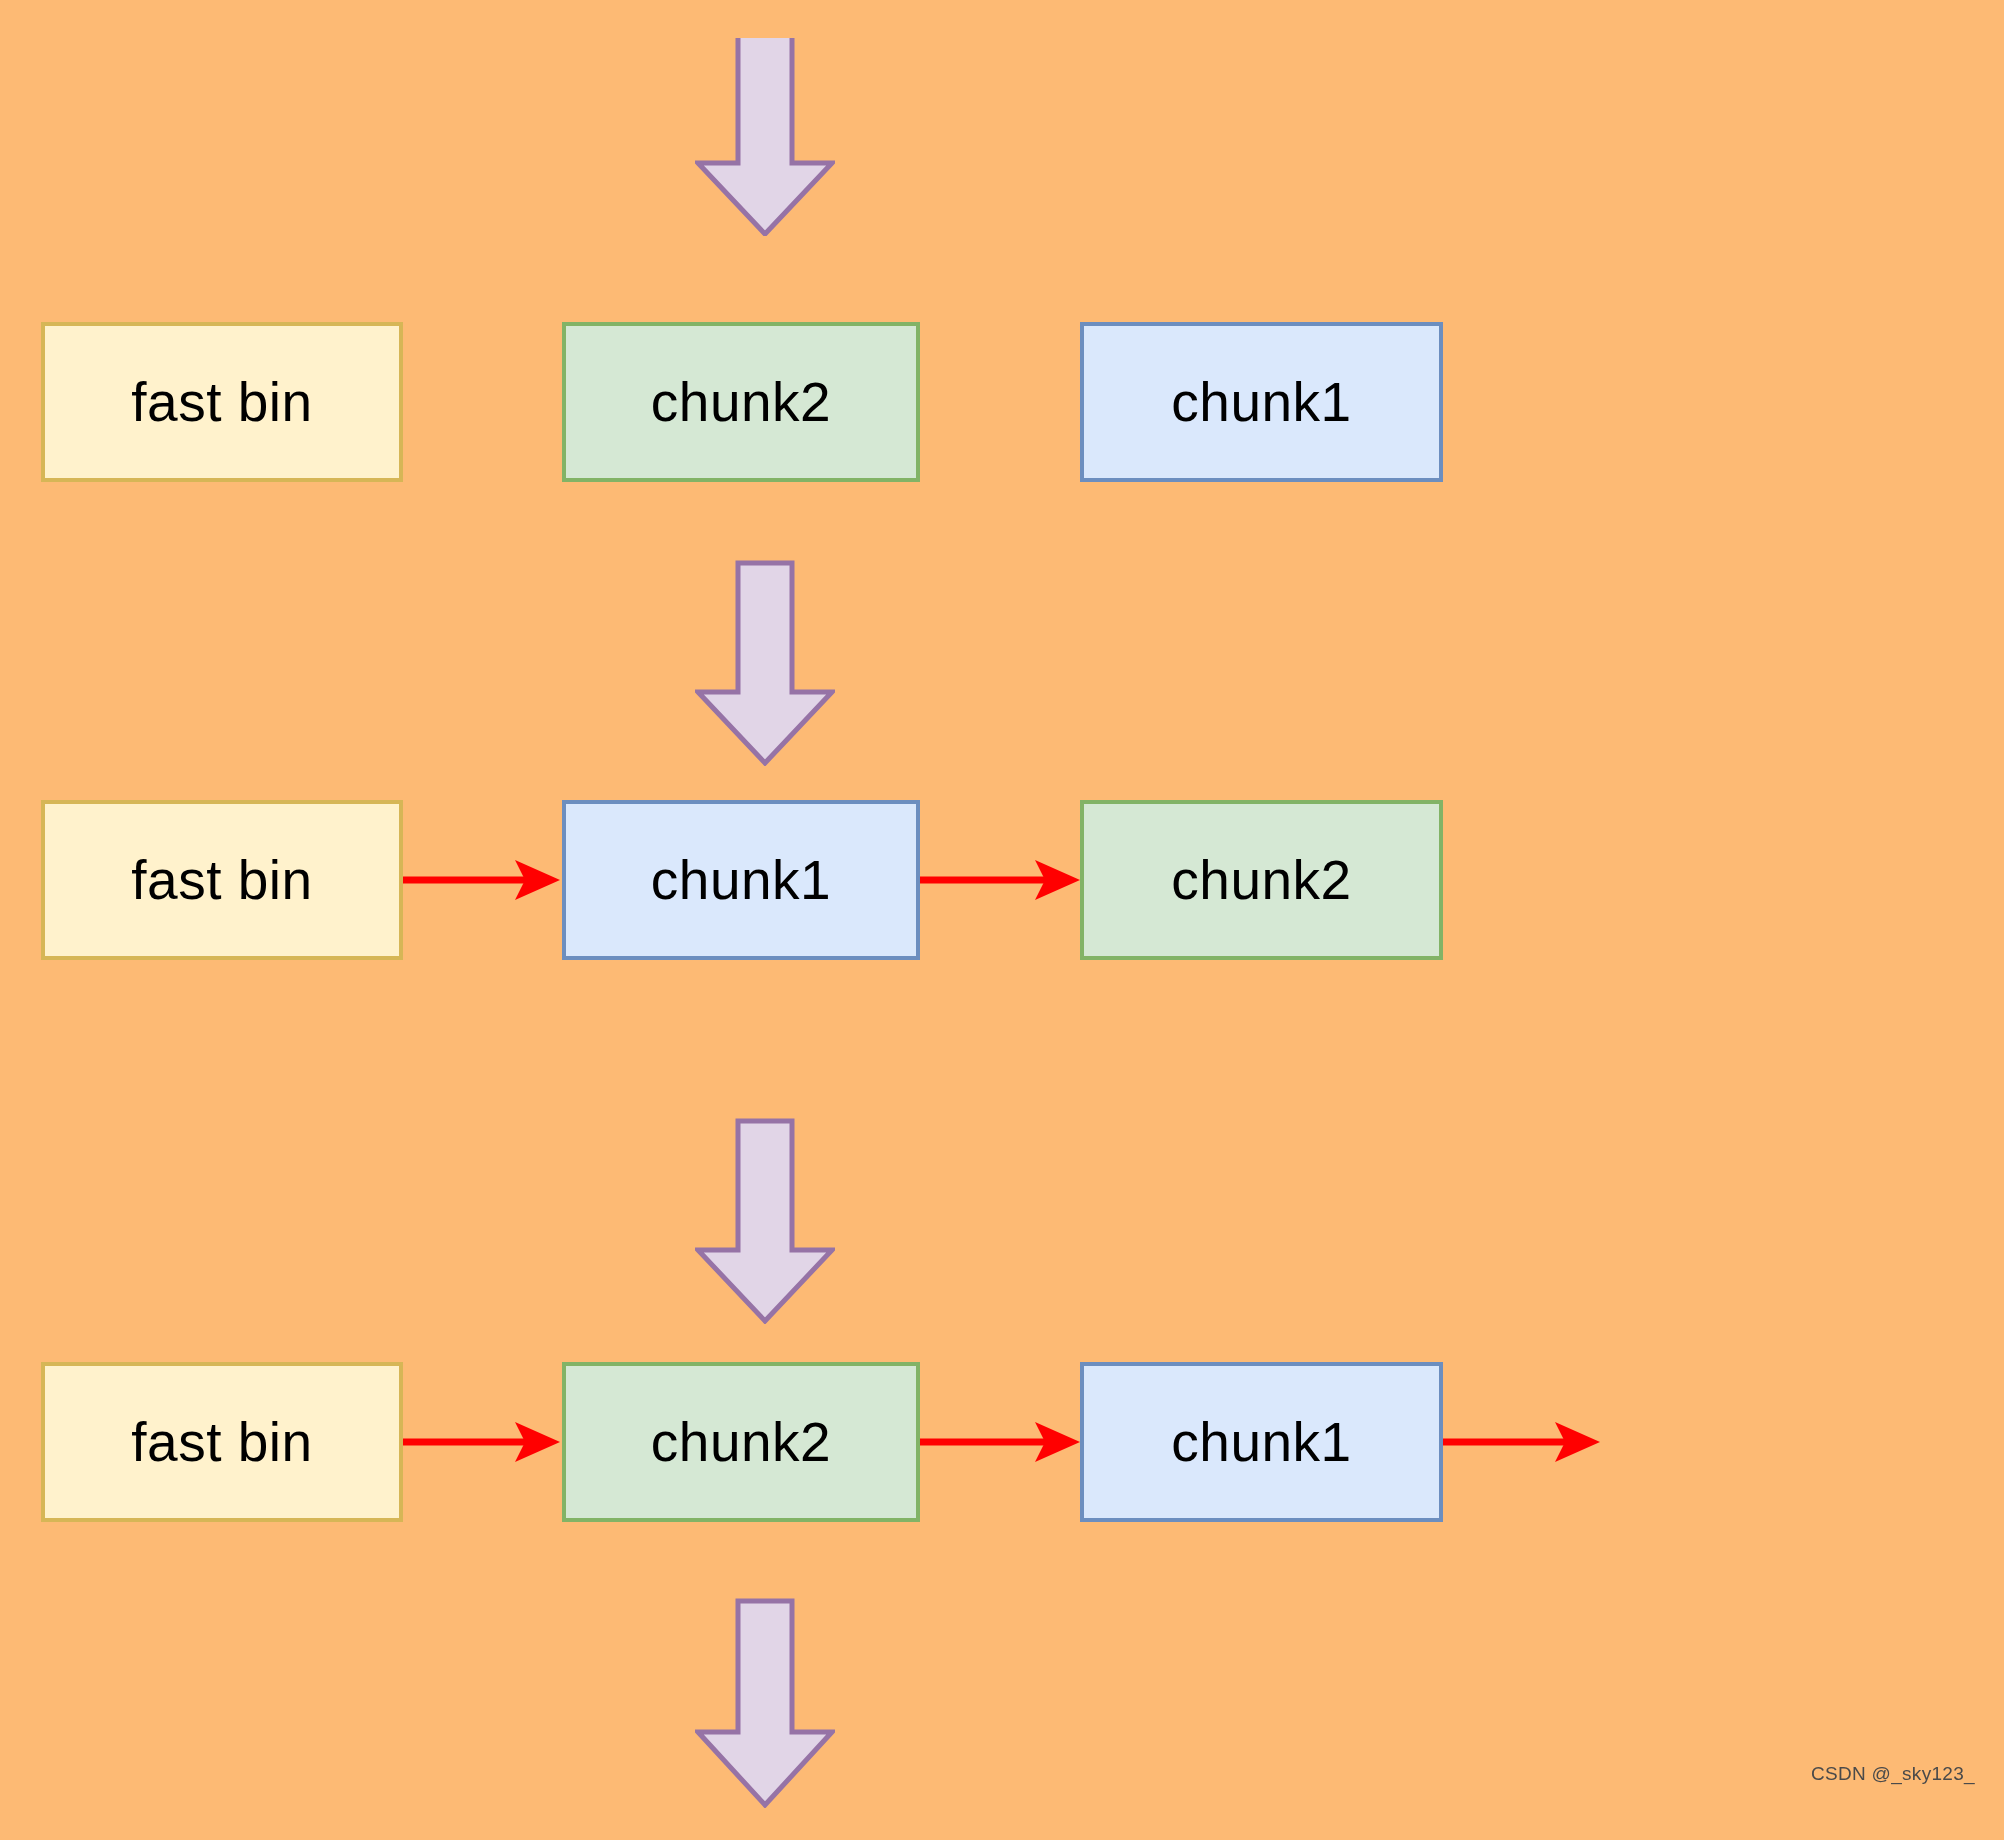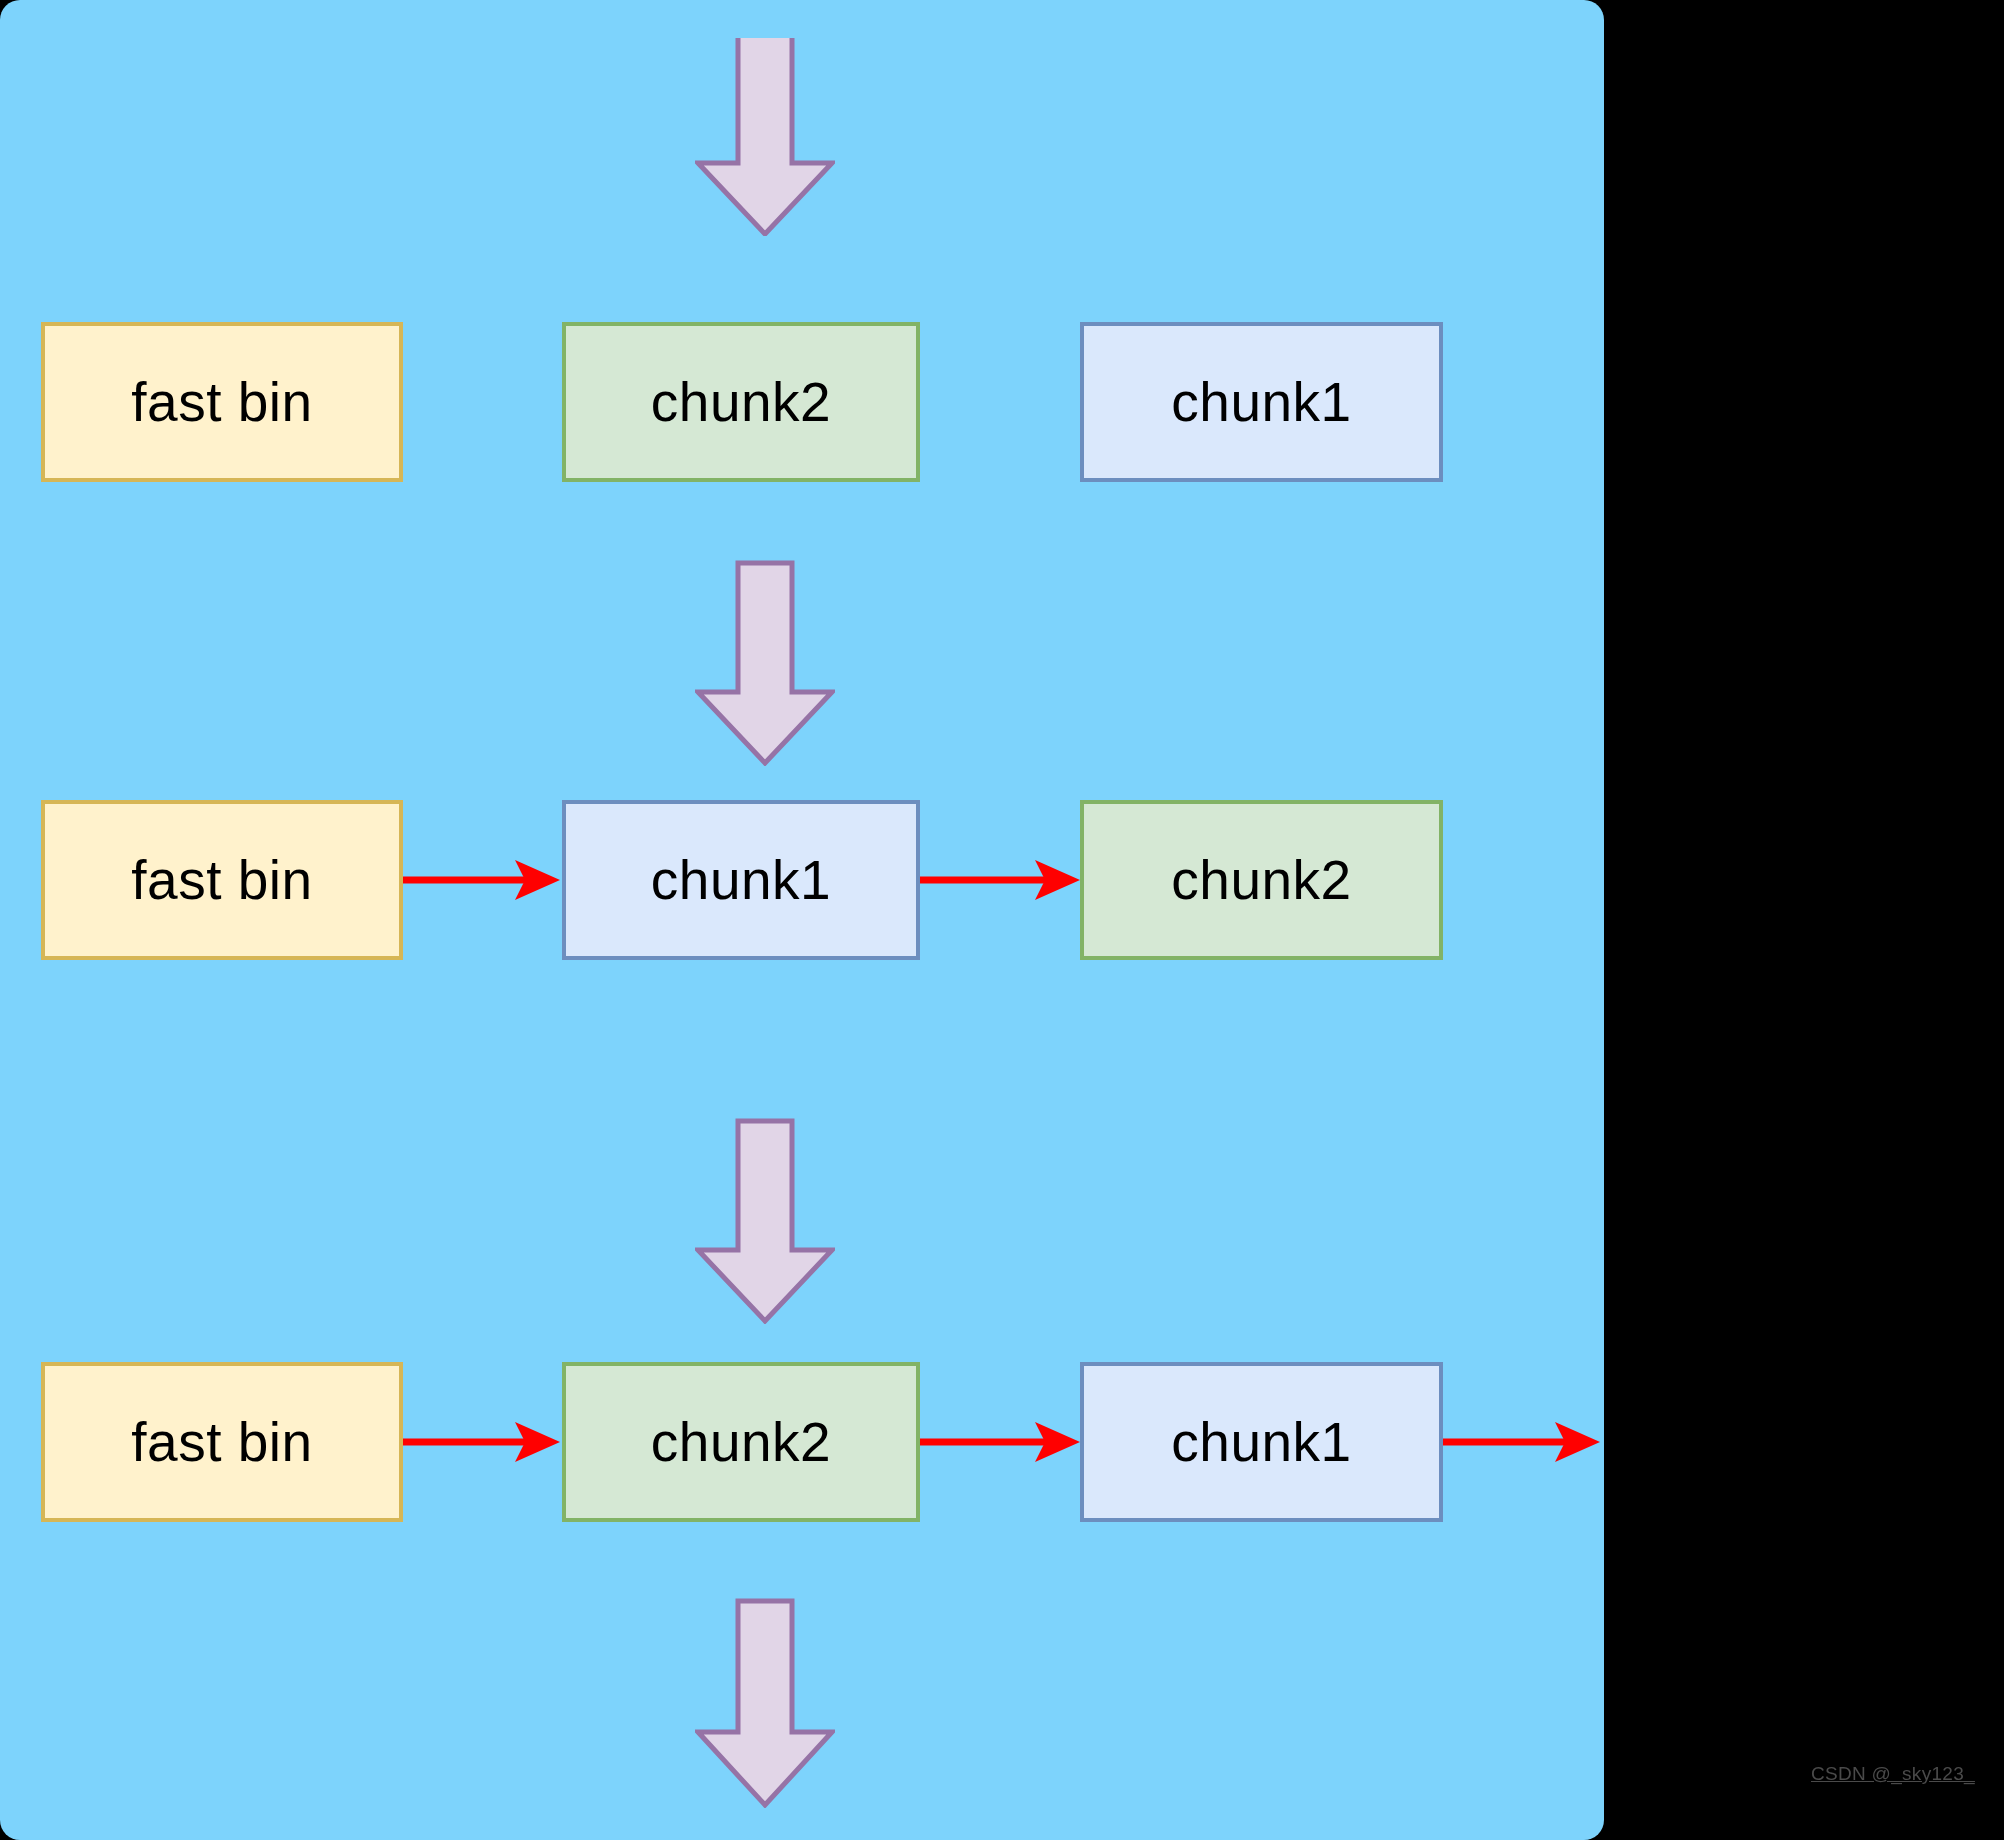--- a/index.html
+++ b/index.html
@@ -8,24 +8,23 @@
     background: #000000;
   }
   body {
     width: 2004px;
     height: 1840px;
     overflow: hidden;
     font-family: "Liberation Sans", sans-serif;
   }
   #canvas {
     position: relative;
-    width: 1604px;
+    width: 2004px;
     height: 1840px;
-    background: #7dd3fc;
-    border-radius: 20px;
+    background: #fdba74;
   }
   .node {
     position: absolute;
     box-sizing: border-box;
     border-style: solid;
     border-width: 4px;
     display: flex;
     align-items: center;
     justify-content: center;
     color: #000000;
@@ -161,15 +160,15 @@
     </svg>
   </div>
 
 
   <div class="flow-arrow" style="left:695px; top:1598px; width:140px; height:210px;">
     <svg width="140" height="210" viewBox="0 0 140 210">
       <path d="M 43 3 L 97 3 L 97 134 L 137 134 L 70 207 L 3 134 L 43 134 Z" fill="#e1d5e7" stroke="#9673a6" stroke-width="5" stroke-linejoin="miter"></path>
     </svg>
   </div>
 
-  <div class="watermark" style="left:1811px; top:1763px;text-decoration:underline;">CSDN @_sky123_</div>
+  <div class="watermark" style="left:1811px; top:1763px;">CSDN @_sky123_</div>
 
 </div>
 
 </body></html>

